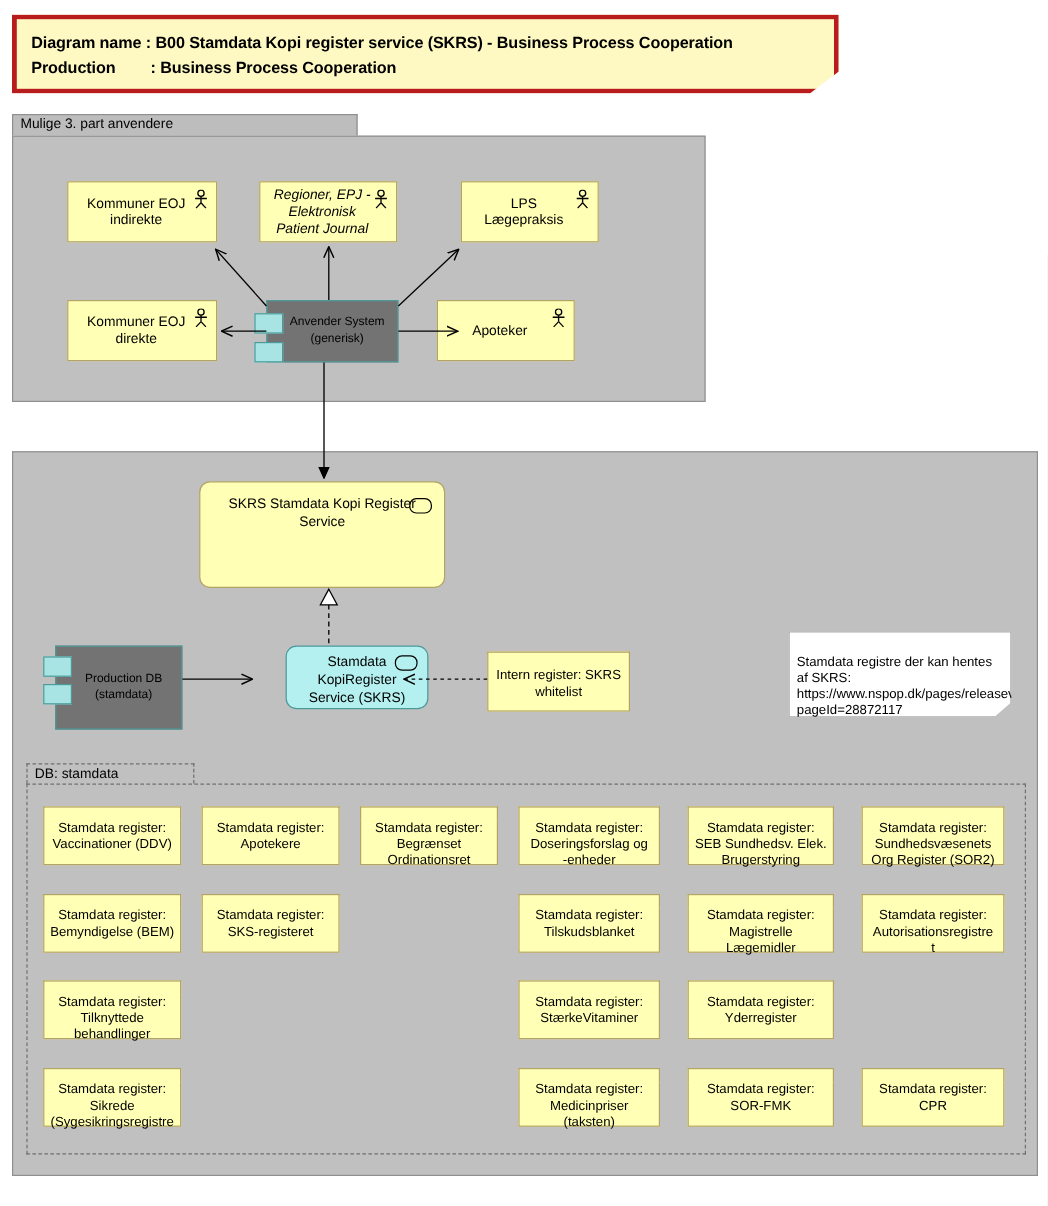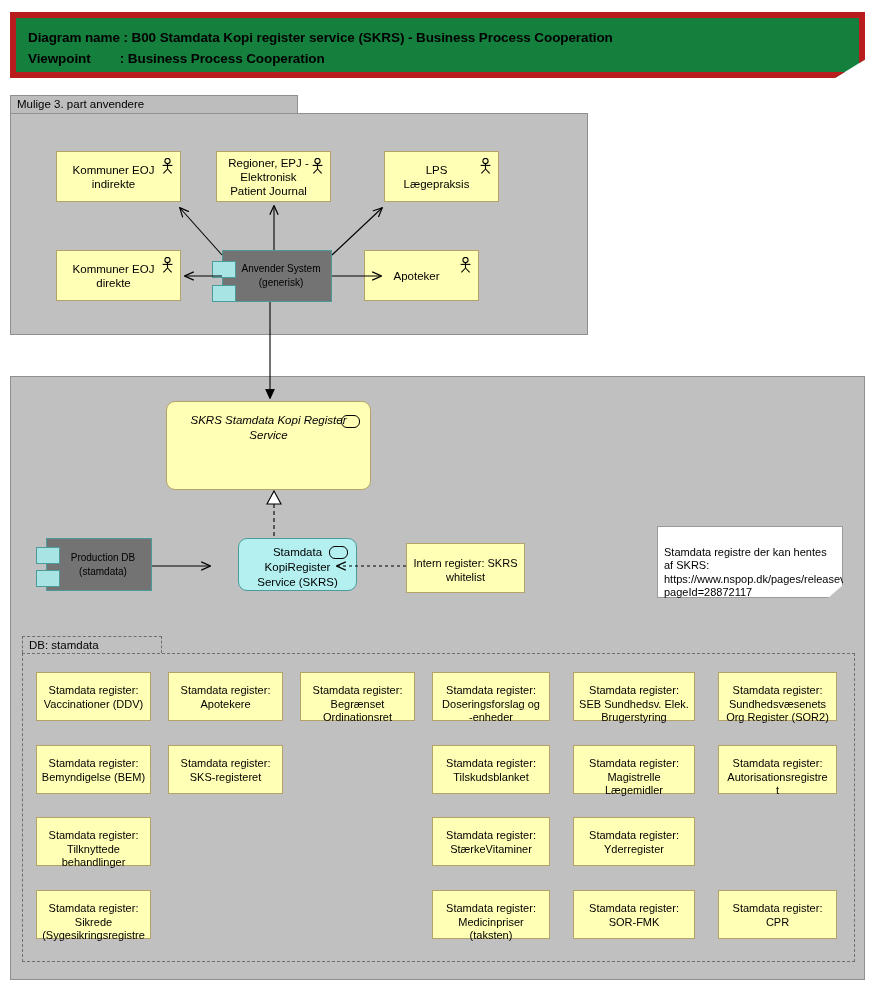--- a/index.html
+++ b/index.html
@@ -5,22 +5,22 @@
   html,body{margin:0;padding:0;background:#ffffff;}
   body{
     width:873px;height:1005px;position:relative;overflow:hidden;
     font-family:"Liberation Sans","DejaVu Sans",sans-serif;
     color:#000000;
   }
   .abs{position:absolute;box-sizing:border-box;}
 
   
   #title-banner{
-    left:10px;top:12px;width:855px;height:66px;
-    background:#15803d;border:6px solid #b91c1c;
+    left:10px;top:12px;width:689px;height:66px;
+    background:#fef9c3;border:4px solid #b91c1c;
     clip-path:polygon(0 0, 100% 0, 100% 72%, 96.5% 100%, 0 100%);
   }
   #title-banner .line{
     font-size:13.5px;font-weight:bold;letter-spacing:-0.1px;
     white-space:pre;color:#000;
   }
   #title-line-1{left:12px;top:12px;}
   #title-line-2{left:12px;top:33px;}
 
   
@@ -100,21 +100,21 @@
   }
 
   
   #connectors{position:absolute;left:0;top:0;width:873px;height:1005px;pointer-events:none;}
 </style>
 </head>
 <body>
 
 <div class="abs" id="title-banner">
   <div class="abs line" id="title-line-1">Diagram name : B00 Stamdata Kopi register service (SKRS) - Business Process Cooperation</div>
-  <div class="abs line" id="title-line-2">Viewpoint        : Business Process Cooperation</div>
+  <div class="abs line" id="title-line-2">Production        : Business Process Cooperation</div>
 </div>
 
 <div class="abs group-tab" id="tab-third-party" style="left:10px;top:95px;width:288px;height:18px;">Mulige 3. part anvendere</div>
 <div class="abs group-body" id="body-third-party" style="left:10px;top:113px;width:578px;height:222px;"></div>
 
 <div class="abs group-tab" id="tab-nsp" style="left:10px;top:378px;width:356px;height:18px;margin-left:33px;">NSP</div>
 <div class="abs group-body" id="body-nsp" style="left:10px;top:376px;width:855px;height:604px;"></div>
 
 <div class="abs actor-box" style="left:56px;top:151px;width:125px;height:51px;">
   <span style="white-space:pre-line;">Kommuner EOJ
@@ -122,21 +122,21 @@
   <svg class="actor-icon" viewBox="0 0 13 16">
     <circle cx="6.5" cy="3" r="2.6" fill="none" stroke="#000" stroke-width="1.1"></circle>
     <line x1="6.5" y1="5.6" x2="6.5" y2="11" stroke="#000" stroke-width="1.1"></line>
     <line x1="1.6" y1="7.4" x2="11.4" y2="7.4" stroke="#000" stroke-width="1.1"></line>
     <line x1="6.5" y1="11" x2="2.4" y2="15.4" stroke="#000" stroke-width="1.1"></line>
     <line x1="6.5" y1="11" x2="10.6" y2="15.4" stroke="#000" stroke-width="1.1"></line>
   </svg>
 </div>
 
 <div class="abs actor-box" style="left:216px;top:151px;width:115px;height:51px;">
-  <span style="white-space:pre-line;">Regioner, EPJ -
+  <span style="white-space:pre-line;font-style:italic;">Regioner, EPJ -
 Elektronisk
 Patient Journal</span>
   <svg class="actor-icon" viewBox="0 0 13 16">
     <circle cx="6.5" cy="3" r="2.6" fill="none" stroke="#000" stroke-width="1.1"></circle>
     <line x1="6.5" y1="5.6" x2="6.5" y2="11" stroke="#000" stroke-width="1.1"></line>
     <line x1="1.6" y1="7.4" x2="11.4" y2="7.4" stroke="#000" stroke-width="1.1"></line>
     <line x1="6.5" y1="11" x2="2.4" y2="15.4" stroke="#000" stroke-width="1.1"></line>
     <line x1="6.5" y1="11" x2="10.6" y2="15.4" stroke="#000" stroke-width="1.1"></line>
   </svg>
 </div>
@@ -176,27 +176,27 @@
   </svg>
 </div>
 
 <div class="abs component-box" style="left:222px;top:250px;width:110px;height:52px;">
   <span style="white-space:pre-line;padding-left:8px;">Anvender System
 (generisk)</span>
   <div class="comp-lug top"></div>
   <div class="comp-lug bot"></div>
 </div>
 
-<div class="abs service-box" style="left:166px;top:401px;width:205px;height:89px;padding-top:11px;font-style:italic;">
+<div class="abs service-box" style="left:166px;top:401px;width:205px;height:89px;padding-top:11px;">
   <span style="white-space:pre-line;display:block;padding:0 22px;">SKRS Stamdata Kopi Register
 Service</span>
   <div class="svc-oval" style="right:10px;top:13px;"></div>
 </div>
 
-<div class="abs component-box" style="left:46px;top:538px;width:106px;height:53px;">
+<div class="abs component-box" style="left:46px;top:538px;width:106px;height:70px;">
   <span style="white-space:pre-line;padding-left:8px;">Production DB
 (stamdata)</span>
   <div class="comp-lug top" style="top:8px;"></div>
   <div class="comp-lug bot" style="top:31px;"></div>
 </div>
 
 <div class="abs service-box cyan" style="left:214px;top:538px;width:119px;height:53px;padding-top:6px;">
   <span style="white-space:pre-line;display:block;">Stamdata
 KopiRegister
 Service (SKRS)</span>

